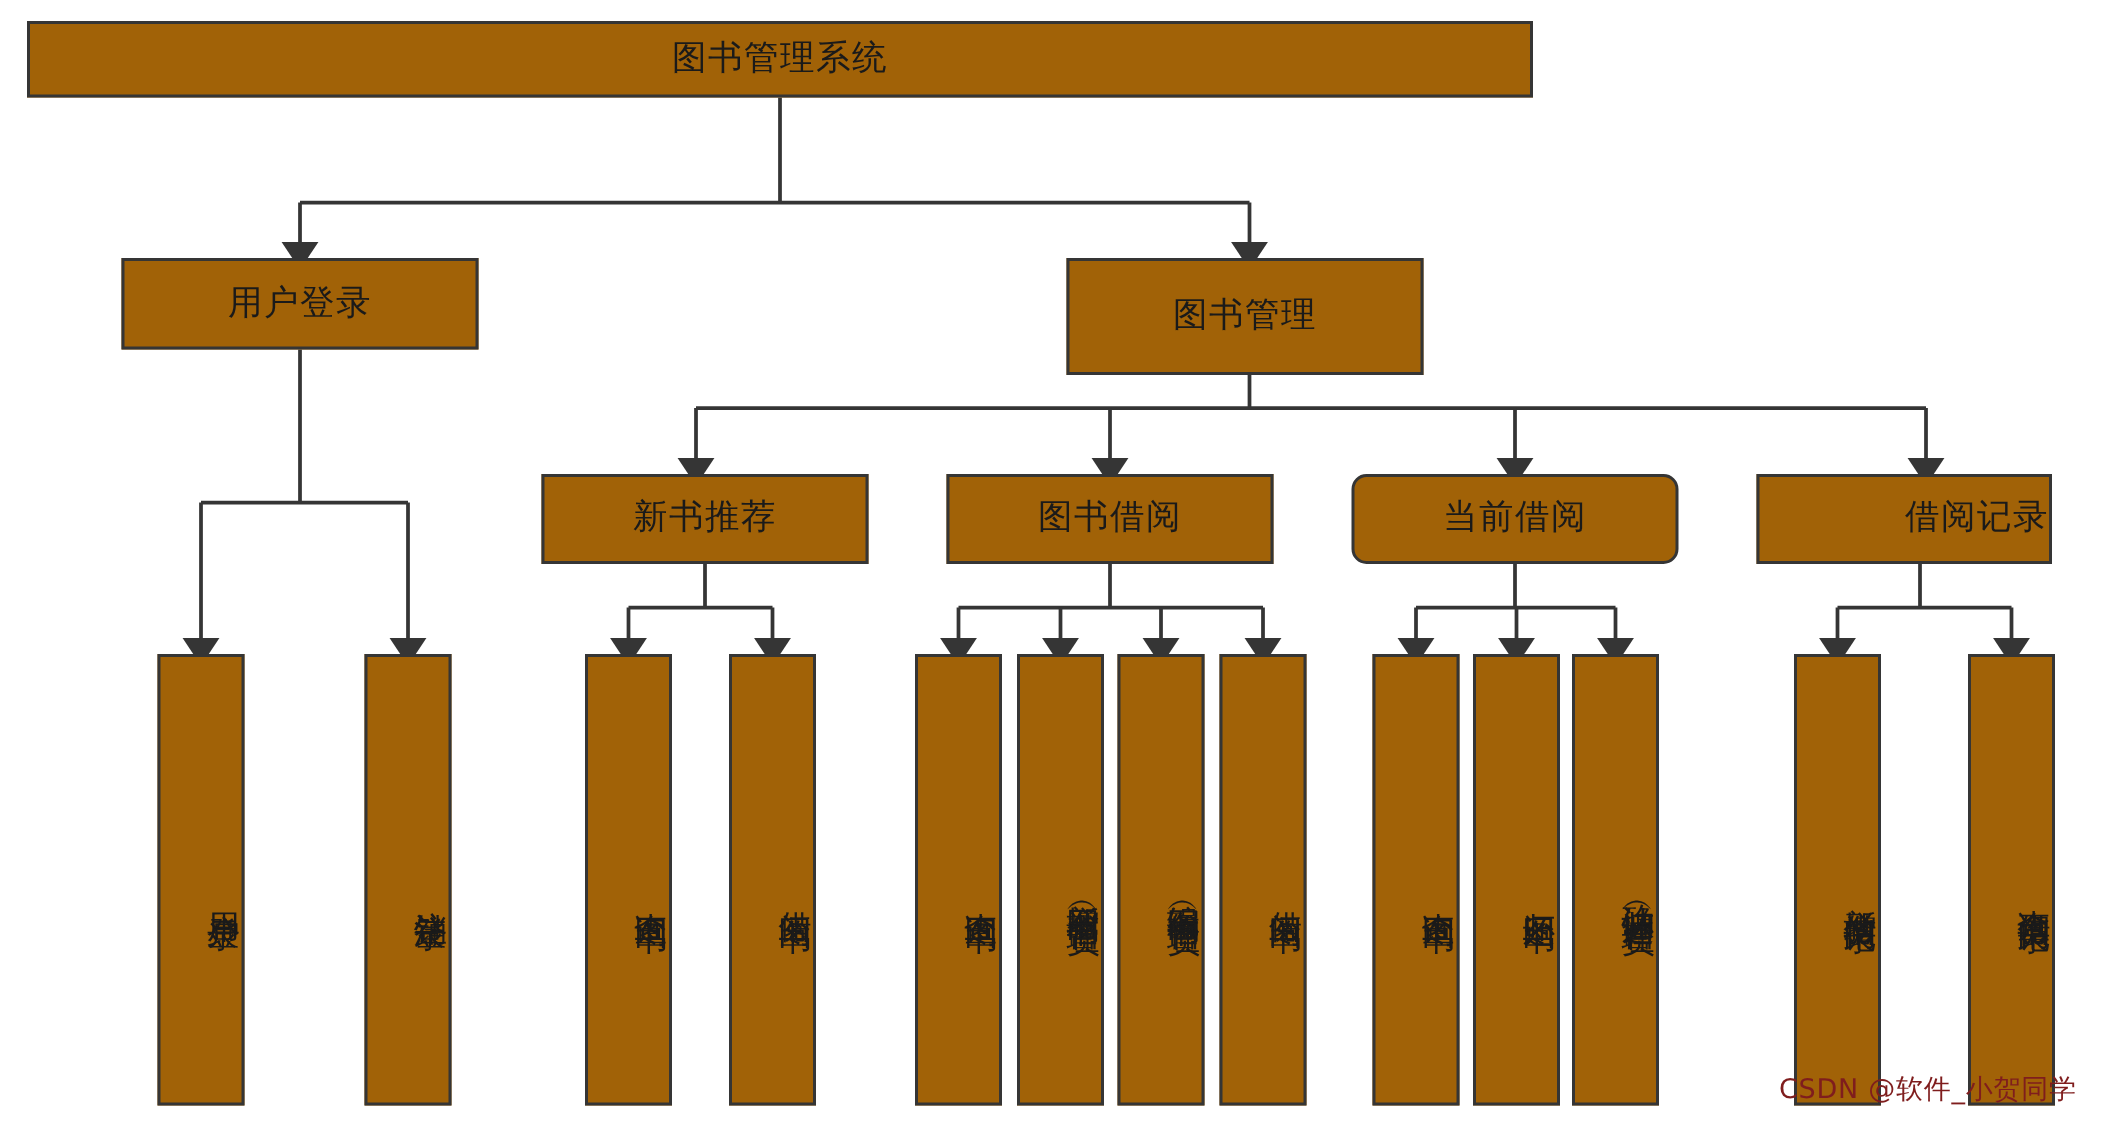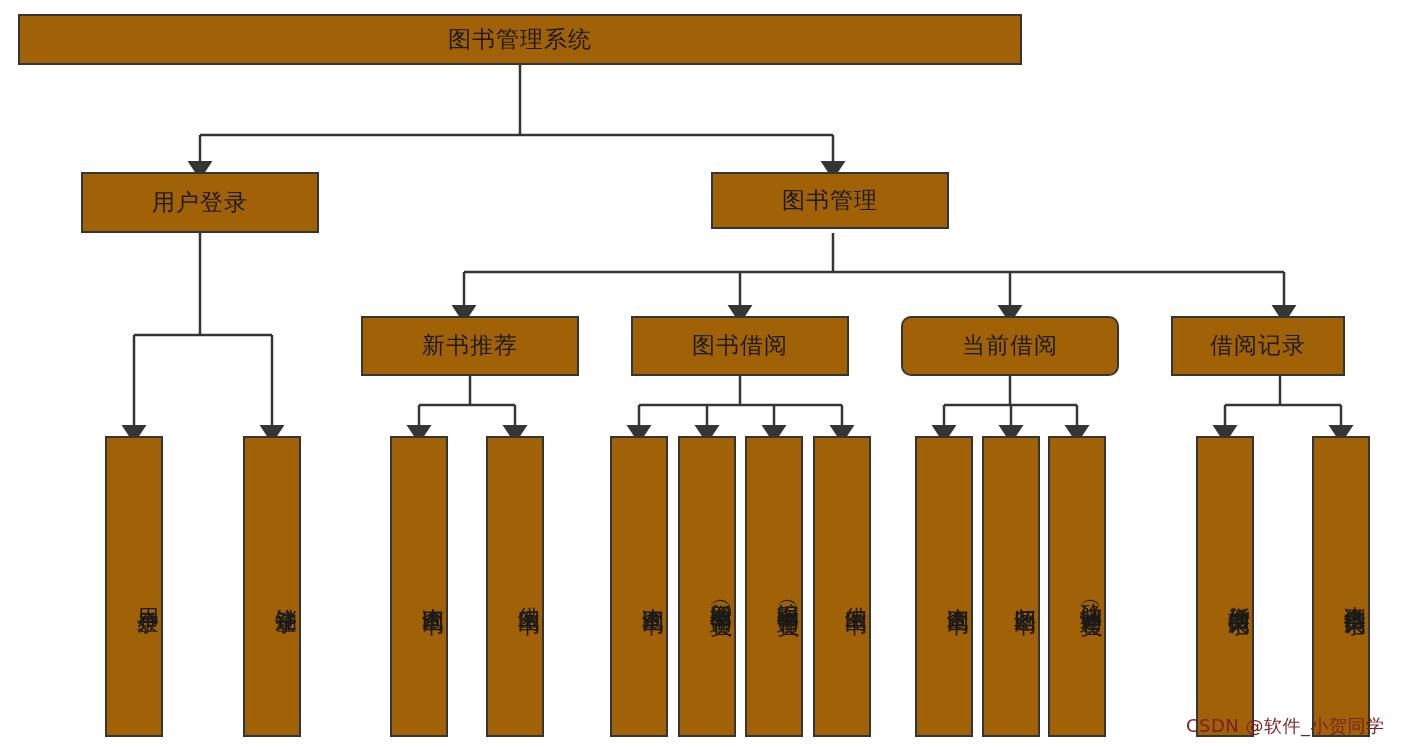--- a/index.html
+++ b/index.html
@@ -127,34 +127,34 @@
     <path class="edge-line" d="M1341,405 L1341,428" marker-end="url(#ah)"></path>
   </svg>
 
   <div class="node horiz" style="left:18px; top:14px; width:1004px; height:51px;">
     <span class="label">图书管理系统</span>
   </div>
 
   <div class="node horiz" style="left:81px; top:172px; width:238px; height:61px;">
     <span class="label">用户登录</span>
   </div>
-  <div class="node horiz" style="left:711px; top:172px; width:238px; height:57px;">
+  <div class="node horiz" style="left:711px; top:172px; width:238px; height:78px;">
     <span class="label">图书管理</span>
   </div>
 
   <div class="node horiz" style="left:361px; top:316px; width:218px; height:60px;">
     <span class="label">新书推荐</span>
   </div>
   <div class="node horiz" style="left:631px; top:316px; width:218px; height:60px;">
     <span class="label">图书借阅</span>
   </div>
   <div class="node horiz" style="left:901px; top:316px; width:218px; height:60px;border-radius:10px;">
     <span class="label">当前借阅</span>
   </div>
-  <div class="node horiz" style="left:1171px; top:316px; width:174px; height:60px;">
+  <div class="node horiz" style="left:1171px; top:316px; width:197px; height:60px;justify-content:flex-end;">
     <span class="label">借阅记录</span>
   </div>
 
   <div class="node vert" style="left:105px; top:436px; width:58px; height:301px;">
     <span class="label">用户登录</span>
   </div>
   <div class="node vert" style="left:243px; top:436px; width:58px; height:301px;">
     <span class="label">注销登录</span>
   </div>
 

